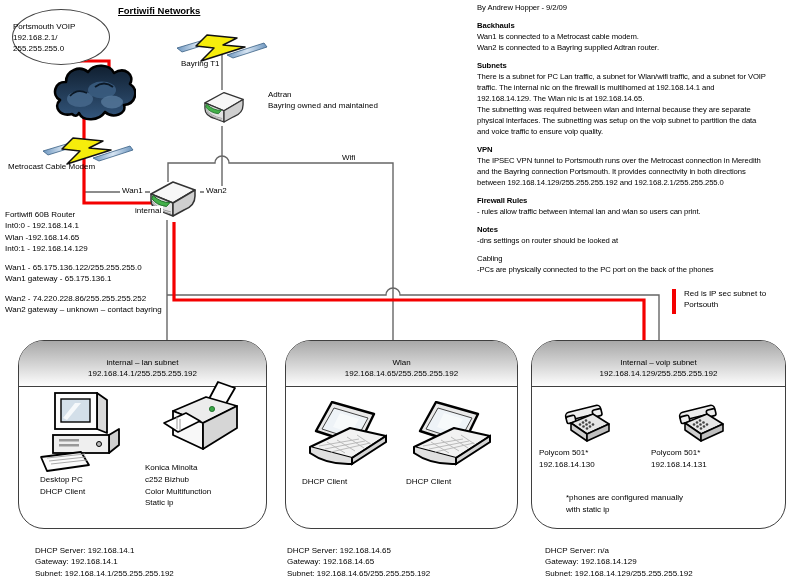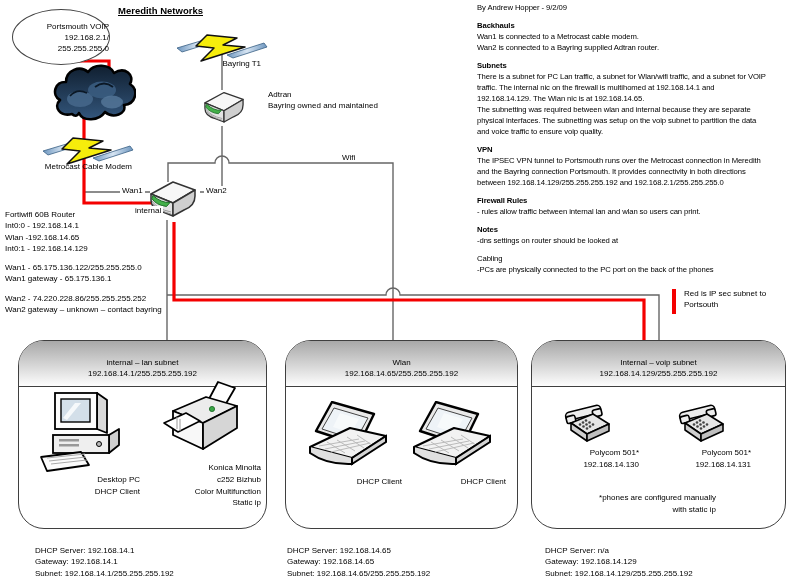--- a/index.html
+++ b/index.html
@@ -1,19 +1,19 @@
 <!DOCTYPE html>
 <html><head>
 <meta charset="utf-8">
 <style>
   html,body{margin:0;padding:0;}
   body{width:800px;height:579px;overflow:hidden;background:#fff;color:#000;
        font-family:"Liberation Sans",sans-serif;position:relative;font-size:8px;}
   .abs{position:absolute;}
-  .ctr{text-align:right;}
+  .ctr{text-align:left;}
   .lh{line-height:11px;}
   .wires{position:absolute;left:0;top:0;z-index:1;}
   .g{stroke:#666;stroke-width:1.4;fill:none;}
   .r{stroke:#f40000;stroke-width:3.2;fill:none;}
   .node,.lbl,.box,.txtcol{z-index:2;}
   .title{font-weight:bold;text-decoration:underline;font-size:9.5px;}
   .ellipse{border:1.2px solid #444;border-radius:50%;display:flex;flex-direction:column;
            justify-content:center;background:#fff;}
   .portlbl{background:#fff;padding:0 2px;text-align:center;}
   .box{position:absolute;border:1.6px solid #3f3f3f;border-radius:26px;background:#fff;box-sizing:border-box;}
@@ -47,21 +47,21 @@
   <path class="g" d="M222,126 V192 H200"></path>
   <path class="g" d="M84,192 H150"></path>
   <path class="g" d="M168,182 V163 H215 a7,7 0 0 1 14,0 H393 V340"></path>
   <path class="g" d="M167,220 V340"></path>
   <path class="g" d="M167,295 H386 a7,7 0 0 1 14,0 H659 V340"></path>
   <path class="r" d="M55,61 H109 V74"></path>
   <path class="r" d="M84,112 V203 H152"></path>
   <path class="r" d="M174,222 V300 H644 V340"></path>
 </svg>
 
-<div class="abs title" style="left:118px;top:5px;">Meredith Networks</div>
+<div class="abs title" style="left:118px;top:5px;">Fortiwifi Networks</div>
 
 <div class="abs ellipse ctr lh node" style="left:12px;top:9px;width:96px;height:54px;">
   <div>Portsmouth VOIP</div>
   <div>192.168.2.1/</div>
   <div>255.255.255.0</div>
 </div>
 
 <svg class="abs node" style="left:50px;top:62px;" width="86" height="62" viewBox="0 0 86 62">
   <path d="M22,52 C10,55 3,45 10,38 C1,33 5,19 16,20 C16,8 30,3 38,10 C44,1 60,2 64,11 C75,4 85,13 80,22 C89,28 86,42 74,43 C77,52 63,57 55,50 C49,59 33,60 29,51 C27,55 24,54 22,52 Z" fill="url(#cg)" stroke="#000" stroke-width="2.6" stroke-linejoin="round"></path>
   <ellipse cx="30" cy="37" rx="13" ry="8" fill="#46688c" opacity="0.85"></ellipse>

